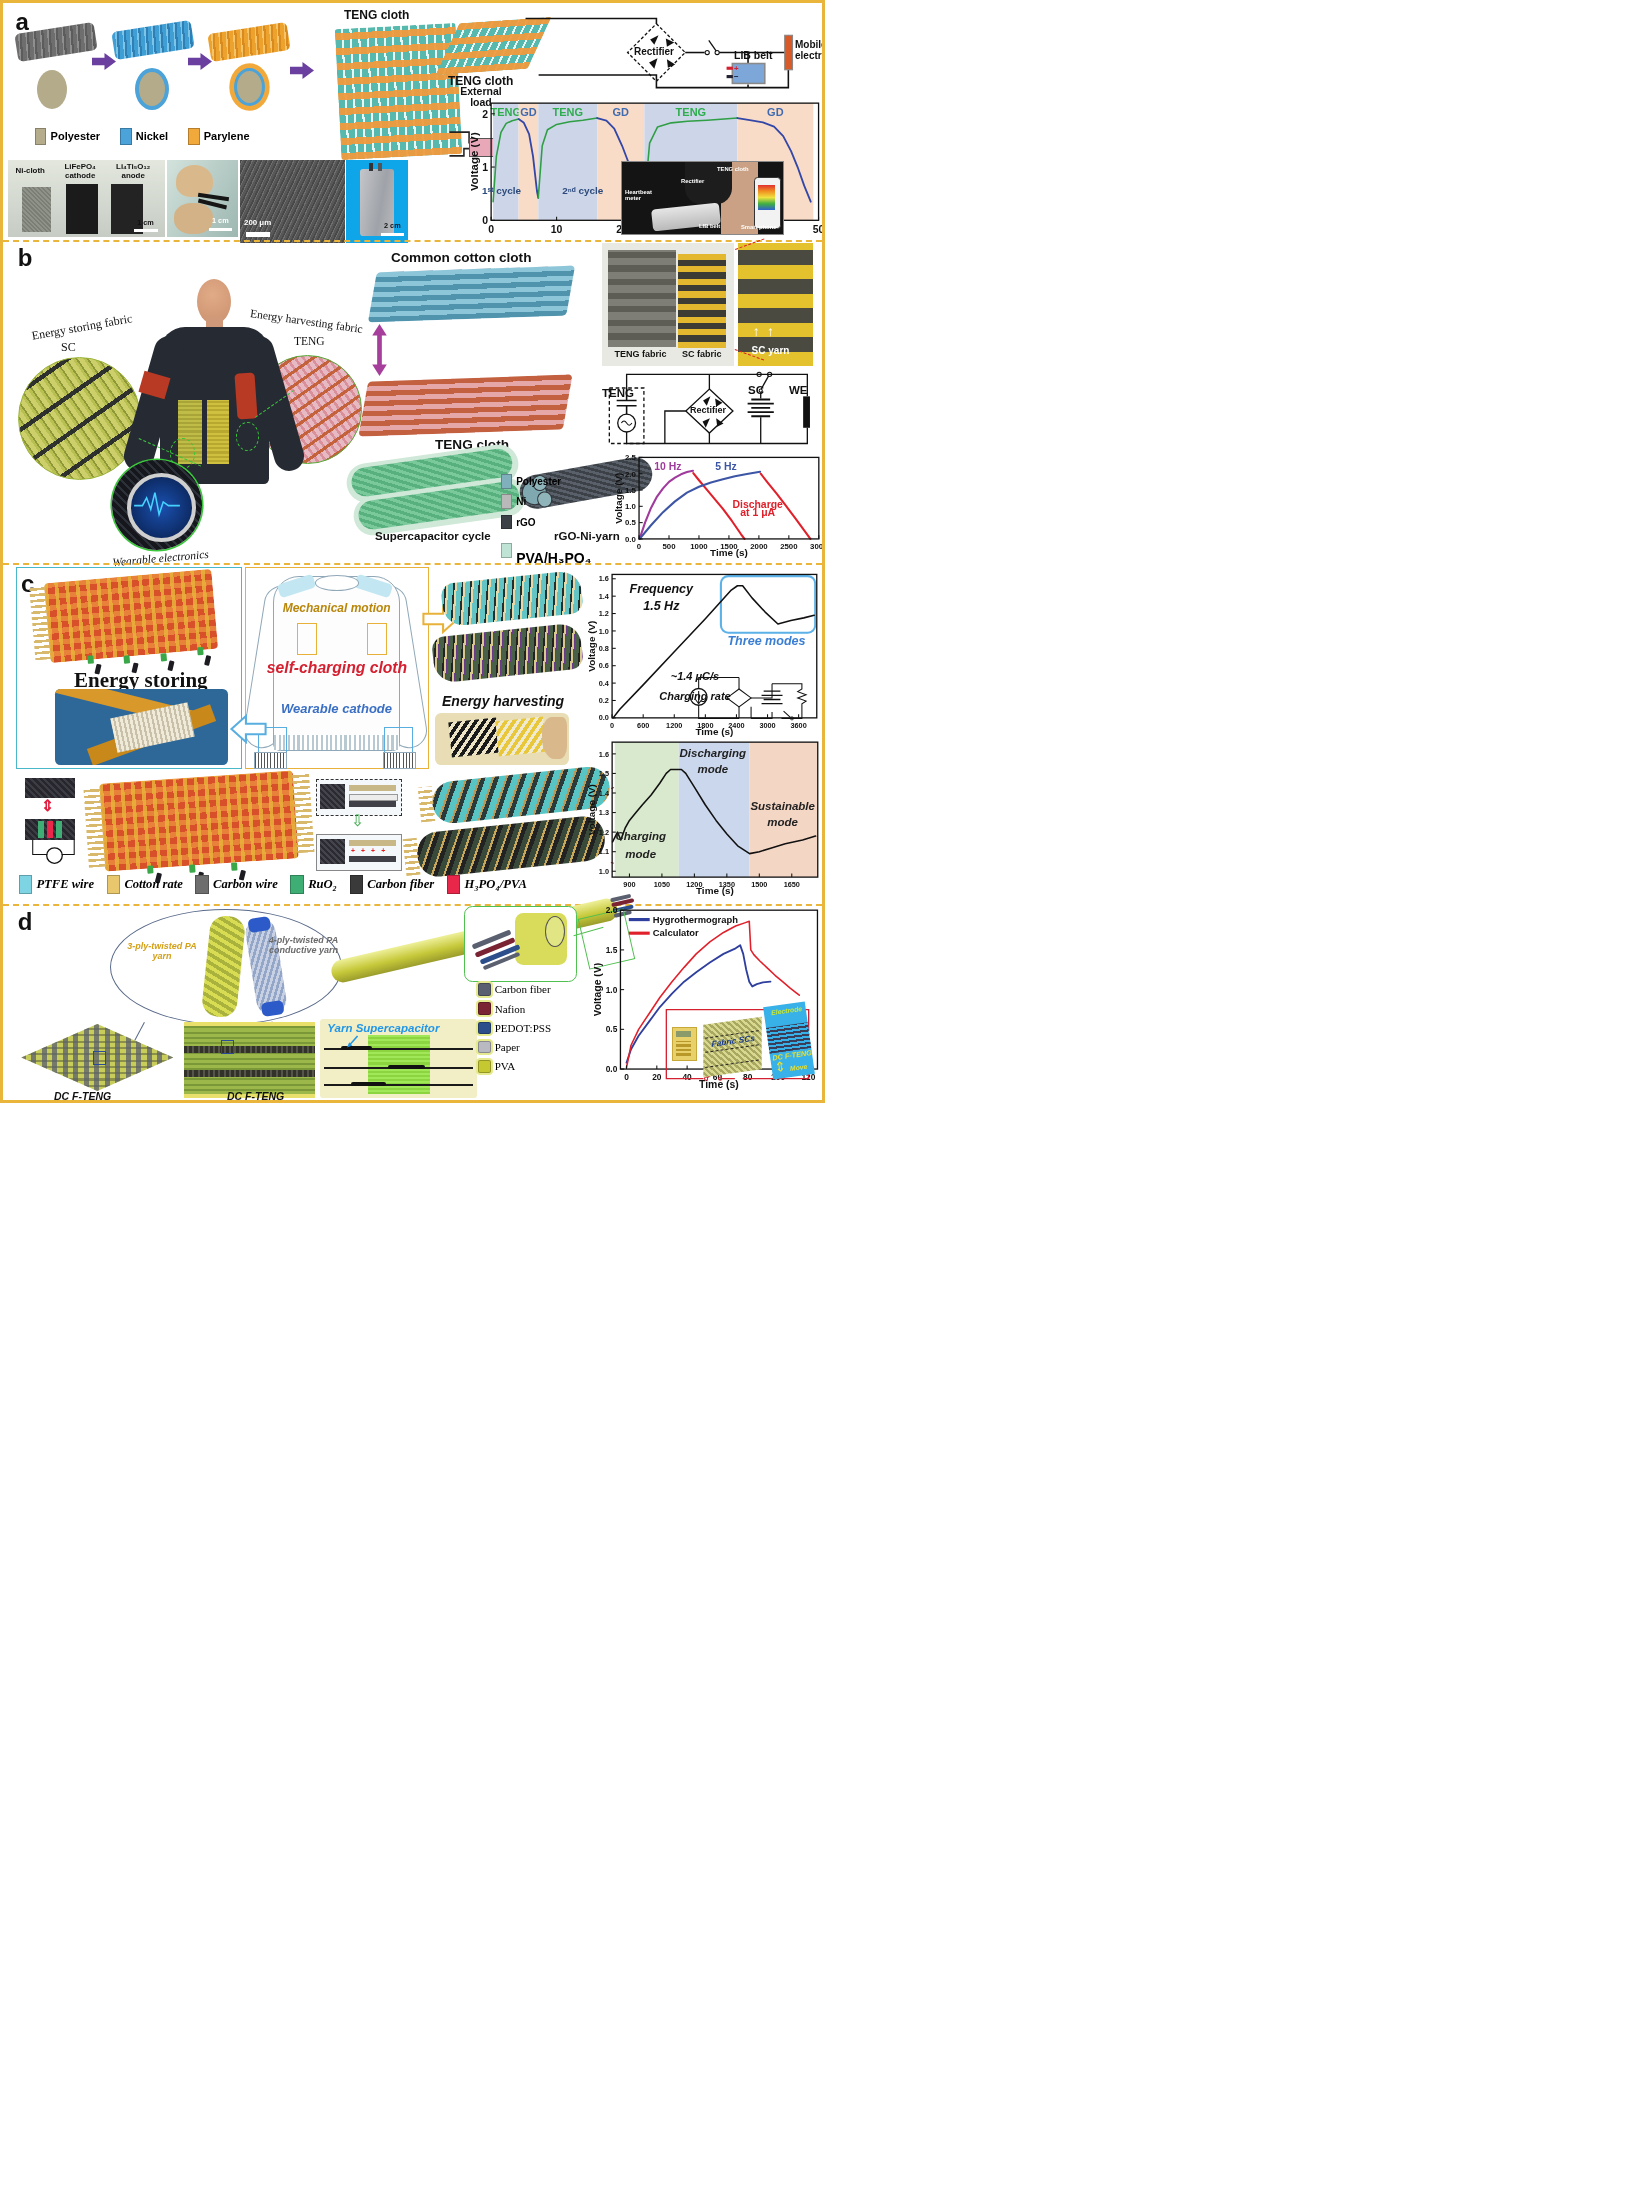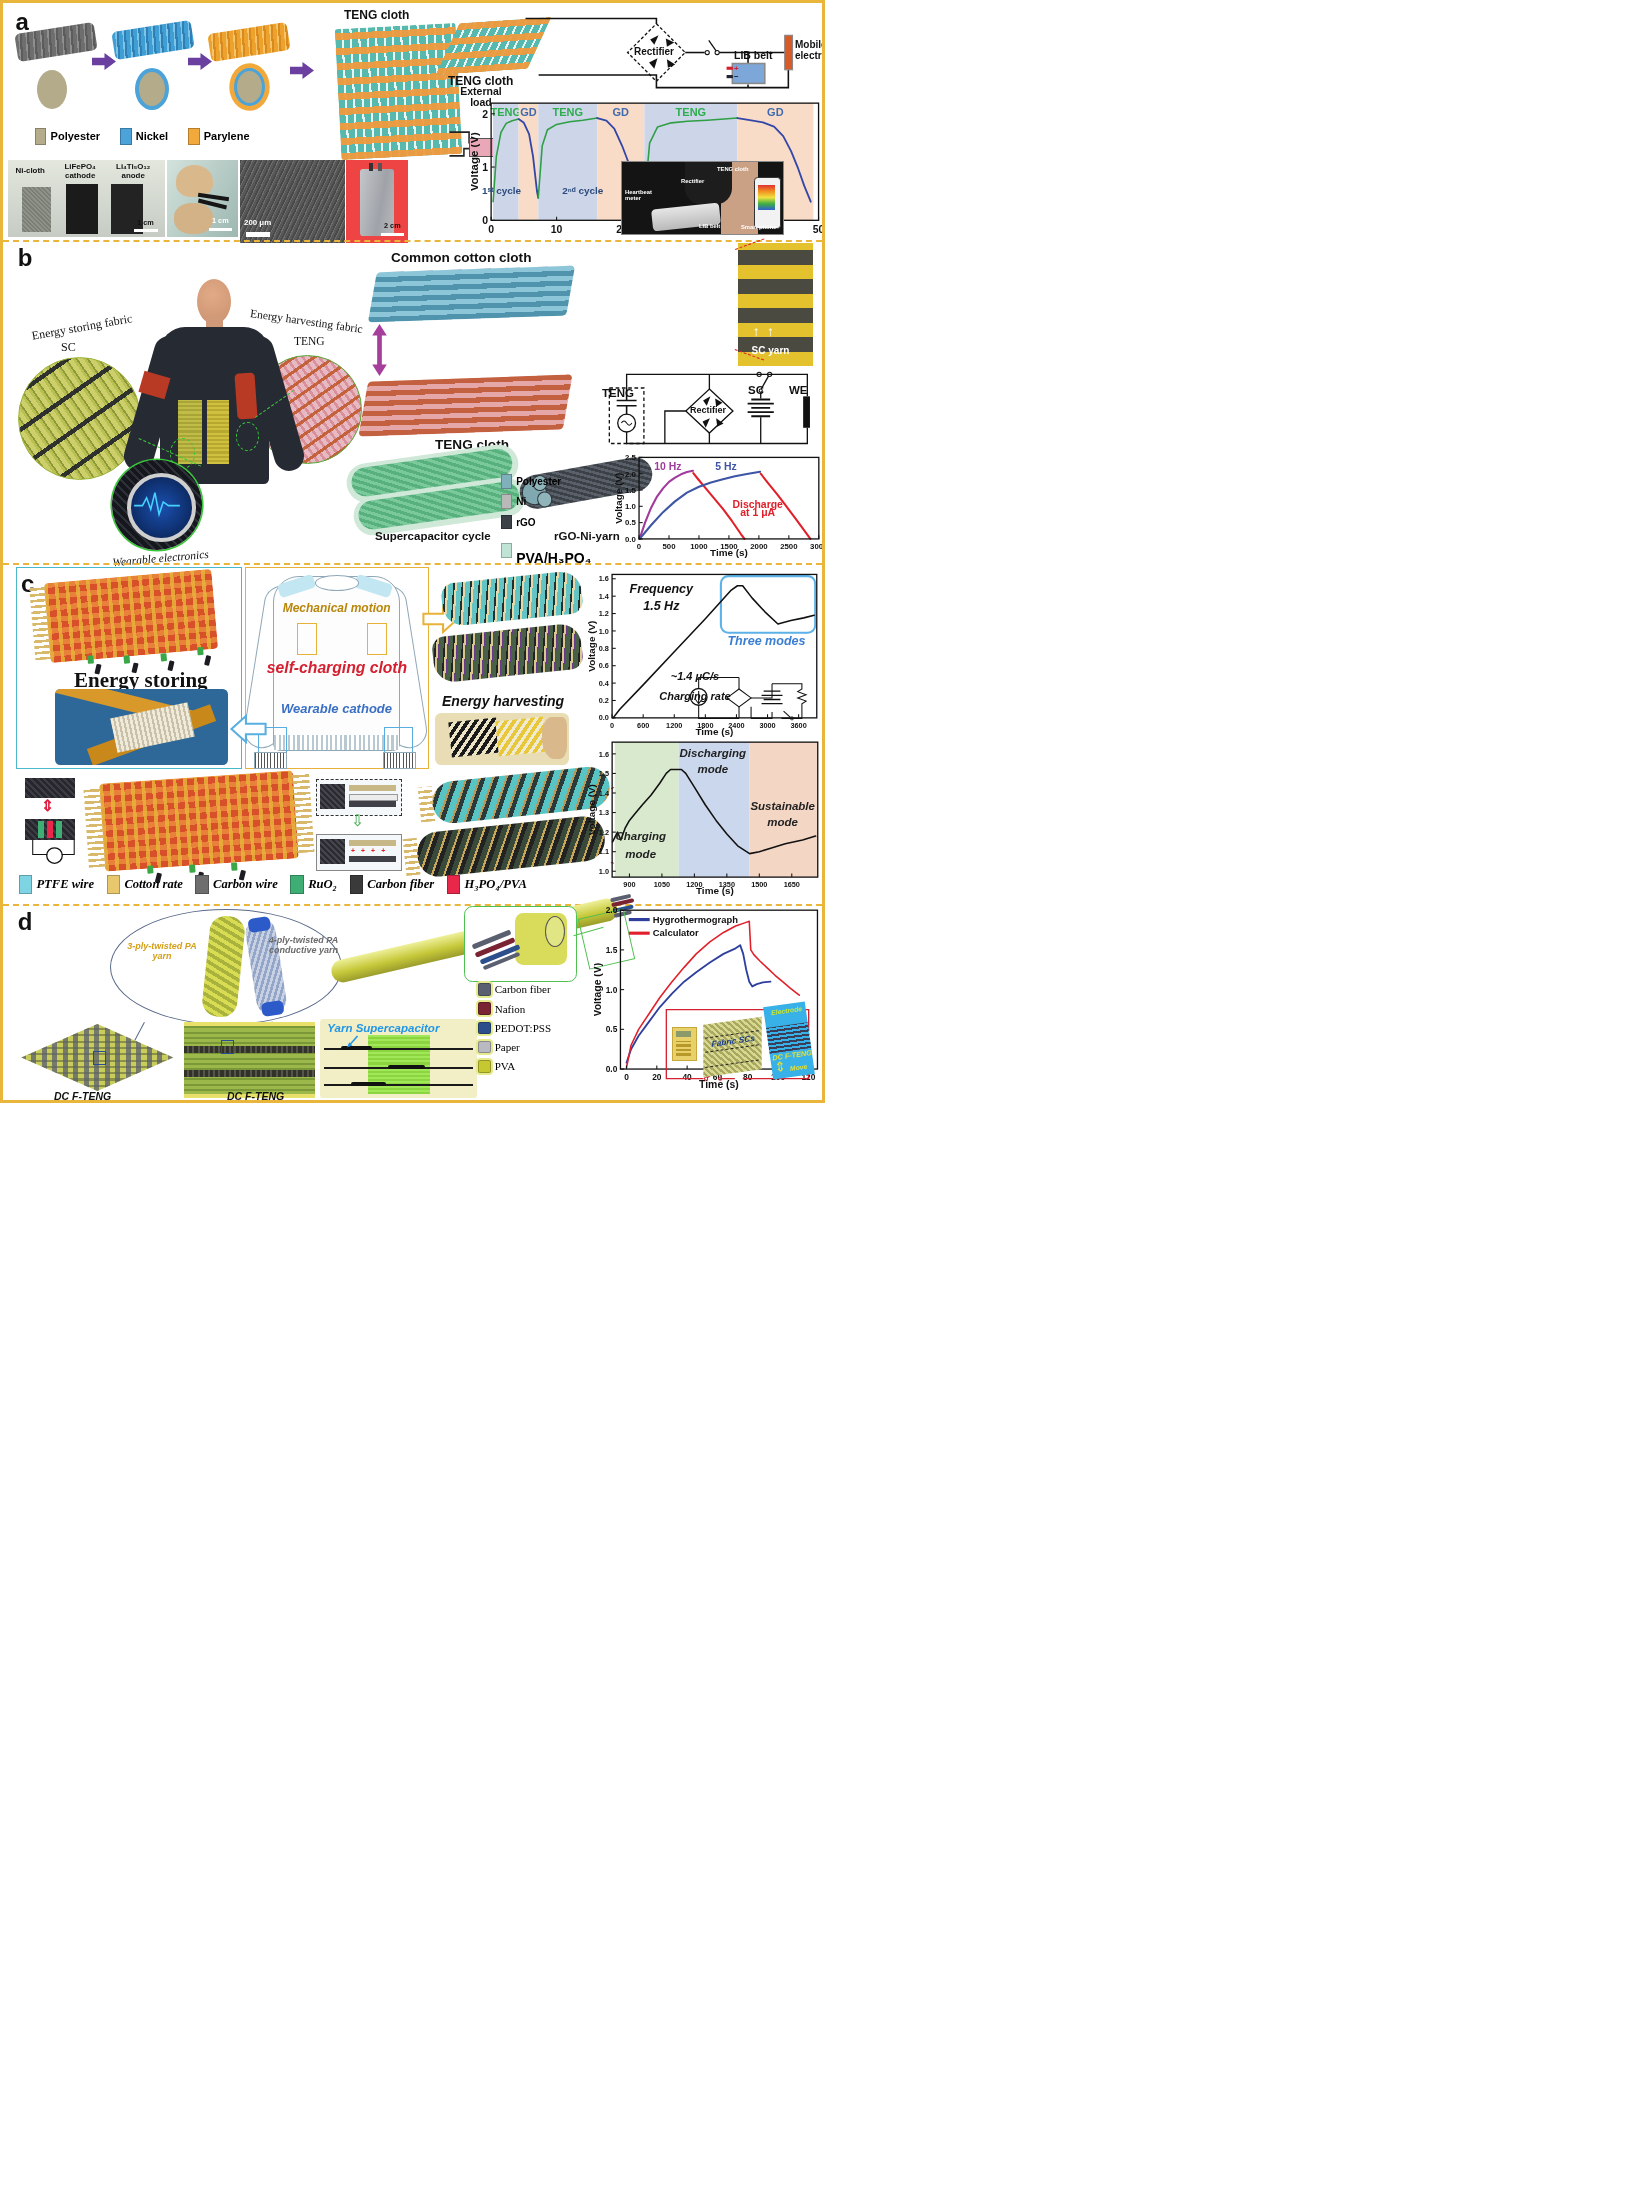--- a/index.html
+++ b/index.html
@@ -103,21 +103,21 @@
     <div class="abs" style="left:7.3px;top:43px;width:39px;height:31px;background:#d2b286;border-radius:45%;"></div>
     <div class="abs" style="left:31px;top:35px;width:31px;height:3.7px;background:#161616;transform:rotate(8deg);"></div>
     <div class="abs" style="left:31px;top:42px;width:29px;height:3.7px;background:#161616;transform:rotate(14deg);"></div>
     <span class="lbl b" style="left:45px;top:57px;font-size:7.3px;color:#fff;">1 cm</span>
     <div class="scalebar" style="left:42px;top:68px;width:23px;"></div>
   </div>
   <div class="photo sem" style="left:237px;top:157px;width:105px;height:83px;">
     <span class="lbl b" style="left:4px;top:59px;font-size:7.9px;color:#fff;">200 μm</span>
     <div class="scalebar" style="left:6.3px;top:72px;width:24px;height:5.2px;"></div>
   </div>
-  <div class="photo" style="left:343px;top:157px;width:62px;height:83px;background:#ef4444;text-align:right;">
+  <div class="photo" style="left:343px;top:157px;width:62px;height:83px;background:#0ea5e9;text-align:right;">
     <div class="abs" style="left:13.6px;top:9.4px;width:34px;height:67px;background:linear-gradient(100deg,#c4c6ca,#9fa2a8 60%,#b8babd);border-radius:3.1px;"></div>
     <div class="abs" style="left:23px;top:3.1px;width:4.2px;height:8.4px;background:#333;"></div>
     <div class="abs" style="left:32px;top:3.1px;width:4.2px;height:8.4px;background:#555;"></div>
     <span class="lbl b" style="left:38px;top:62px;font-size:7.3px;">2 cm</span>
     <div class="scalebar" style="left:35px;top:73px;width:23px;"></div>
   </div>
 
   <div class="abs" style="left:444px;top:5.2px;width:378px;height:88px;">
     <div class="abs tengcloth" style="left:2.1px;top:11.5px;width:89px;height:52px;transform:skewX(-28deg) rotate(-4deg);border-radius:2.1px;"></div>
     <svg class="abs" style="left:0;top:0;" width="378" height="88" viewBox="0 0 722 168">
@@ -276,20 +276,26 @@
     <div class="legitem">
         <span class="sw" style="width: 9px; height: 12.6px; background: rgb(60, 65, 72);"></span>
         <span class="b" style="font-size:10px;">rGO</span>
       </div>
     <div class="legitem">
         <span class="sw" style="width: 9px; height: 12.6px; background: rgb(191, 227, 212);"></span>
         <span class="b" style="font-size:14px;margin-top:15px;">PVA/H₃PO₄</span>
       </div>
   </div>
 
+  <div class="photo" style="left:599px;top:240px;width:132px;height:123px;background:#e9e9e4;">
+    <div class="abs" style="left:6.3px;top:7.3px;width:68px;height:97px;background:repeating-linear-gradient(0deg,#7e7e76 0 7.3px,#5d5d55 7.3px 13.6px),repeating-linear-gradient(90deg,rgba(255,255,255,.15) 0 6.3px,transparent 6.3px 12.6px);background-blend-mode:multiply;"></div>
+    <div class="abs" style="left:76px;top:10.5px;width:48px;height:94px;background:repeating-linear-gradient(0deg,#e4b82e 0 6.3px,#3c3c34 6.3px 12.6px),repeating-linear-gradient(90deg,rgba(0,0,0,.3) 0 5.2px,transparent 5.2px 10.5px);"></div>
+    <span class="lbl b" style="left:12.6px;top:107px;font-size:9px;">TENG fabric</span>
+    <span class="lbl b" style="left:80px;top:107px;font-size:9px;">SC fabric</span>
+  </div>
   <div class="photo" style="left:735px;top:240px;width:75px;height:123px;background:repeating-linear-gradient(0deg,#e4c22e 0 13.6px,#4a4a40 13.6px 29px),repeating-linear-gradient(90deg,rgba(0,0,0,.35) 0 8.4px,transparent 8.4px 18px);">
     <span class="lbl" style="left:14.7px;top:82px;font-size:13.6px;color:#fff;font-weight:bold;">↑&nbsp;&nbsp;↑</span>
     <span class="lbl b" style="left:13.6px;top:103px;font-size:10px;color:#fff;">SC yarn</span>
   </div>
   <div class="rline" style="left:732px;top:246px;width:31px;transform:rotate(-20deg);"></div>
   <div class="rline" style="left:732px;top:346px;width:31px;transform:rotate(20deg);"></div>
 
   <div class="abs" style="left:599px;top:366px;width:220px;height:83px;">
     <svg width="220" height="83" viewBox="0 0 420 158">
       <rect x="14" y="36" width="66" height="106" fill="none" stroke="#111" stroke-width="2.5" stroke-dasharray="7 5"></rect>

